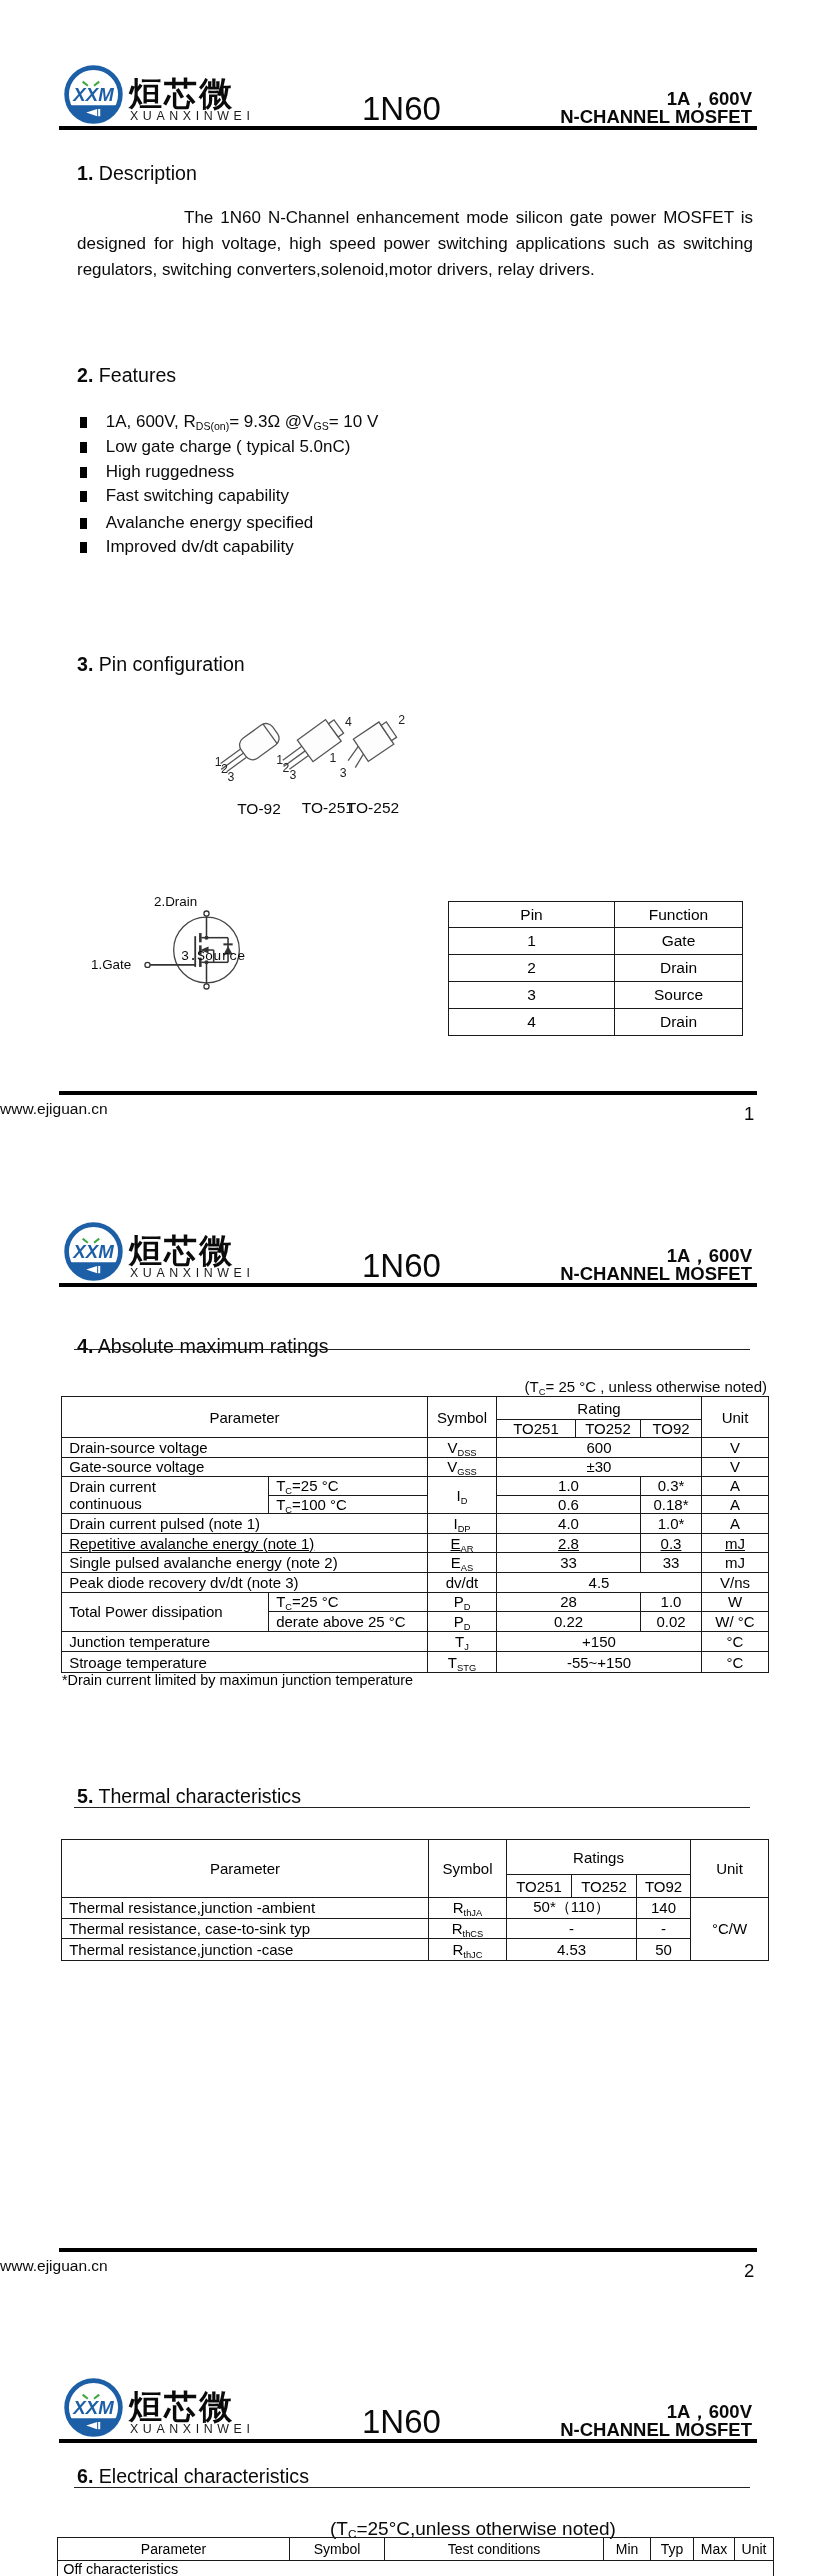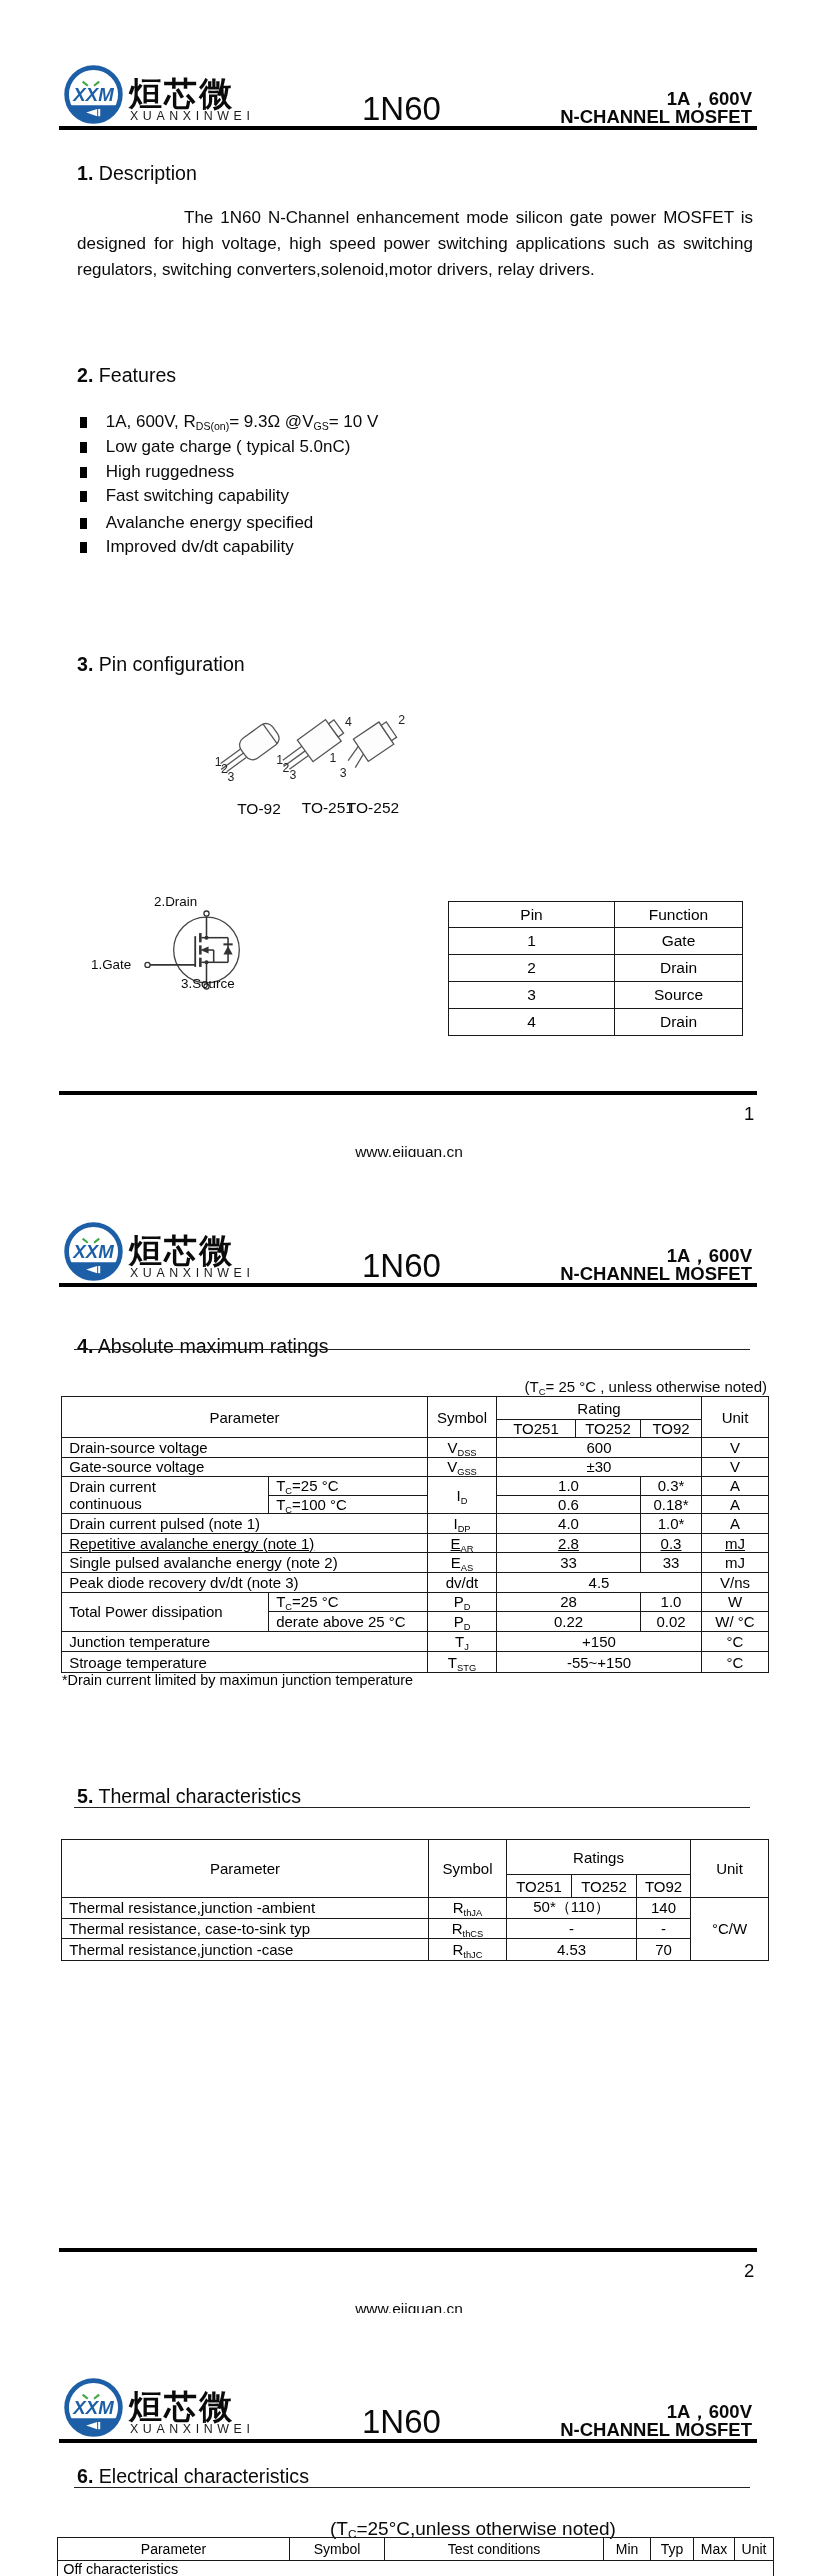--- a/index.html
+++ b/index.html
@@ -26,21 +26,21 @@
   .dtab{border:1.5px solid #1a1a1a;}
   .dtab td,.dtab th{border:1px solid #1a1a1a;font-weight:normal;text-align:center;vertical-align:middle;padding:0 3.1px;overflow:hidden;}
   .dtab .pl{text-align:left;padding-left:7.2px;}
   .abs-tab td,.abs-tab th{font-size:15px;}
   .th-tab td,.th-tab th{font-size:15px;}
   .el-tab td,.el-tab th{font-size:14px;}
   .el-tab td.sec{ text-align:left;padding-left:5.2px;border-top:1.5px solid #1a1a1a;border-bottom:1.5px solid #1a1a1a;font-size:14.4px;}
   .pin-tab td,.pin-tab th{font-size:15.5px;}
   sub{font-size:62%;vertical-align:-0.28em;line-height:0;}
   .footer-rule{position:absolute;left:59px;width:698px;height:3.6px;background:#000;}
-  .footer-site{position:absolute;left:0;width:818px;text-align:center;font-size:15.5px;color:#0a0a0a;margin-top:43px;}
+  .footer-site{position:absolute;left:0;width:818px;font-size:15.5px;color:#0a0a0a;}
   .footer-page{position:absolute;font-size:18.5px;color:#0a0a0a;}
   .sym-label{font-size:13.4px;color:#0a0a0a;}
   .pkg-label{position:absolute;font-size:15.5px;color:#0a0a0a;text-align:center;width:72px;}
   svg text{font-family:"Liberation Sans","DejaVu Sans",sans-serif;}
 </style>
 </head>
 <body>
 
 <section class="page" style="top:0;">
 
@@ -137,21 +137,21 @@
     <line x1="150" y1="91" x2="192" y2="91" stroke="#333" stroke-width="3"></line>
     <line x1="150" y1="139" x2="192" y2="139" stroke="#333" stroke-width="3"></line>
     <line x1="192" y1="91" x2="192" y2="139" stroke="#333" stroke-width="3"></line>
     <polygon points="183,124 201,124 192,107" fill="#333"></polygon>
     <line x1="183" y1="104" x2="201" y2="104" stroke="#333" stroke-width="4"></line>
     <circle cx="150" cy="91" r="4" fill="#333"></circle>
     <circle cx="150" cy="139" r="4" fill="#333"></circle>
   </svg>
   <div class="abs sym-label" style="left:154px;top:894px;">2.Drain</div>
   <div class="abs sym-label" style="left:91px;top:957px;">1.Gate</div>
-  <div class="abs sym-label" style="left:181px;top:976px;">3.Source</div>
+  <div class="abs sym-label" style="left:181px;top:949px;font-family:Liberation Mono, monospace;">3.Source</div>
 
   <div class="abs" style="left:448px;top:901px;">
     <table class="dtab pin-tab" style="width:294px;">
       <colgroup>
           <col style="width:166px;">
           <col style="width:128px;">
         </colgroup>
       <tbody>
           <tr style="height:26px;">
         <th>Pin</th>
@@ -346,21 +346,21 @@
       <tr style="height:20.6px;">
         <td class="pl">Thermal resistance, case-to-sink typ</td>
         <td>R<sub>thCS</sub></td>
         <td colspan="2">-</td>
         <td>-</td>
       </tr>
       <tr style="height:21.6px;">
         <td class="pl">Thermal resistance,junction -case</td>
         <td>R<sub>thJC</sub></td>
         <td colspan="2">4.53</td>
-        <td>70</td>
+        <td>50</td>
       </tr>
     </tbody>
       </table>
   </div>
 
   <div class="footer-rule" style="top:1091px;"></div>
   <div class="footer-site" style="top:1100px;">www.ejiguan.cn</div>
   <div class="footer-page" style="left:744px;top:1103px;">2</div>
 </section>
 

